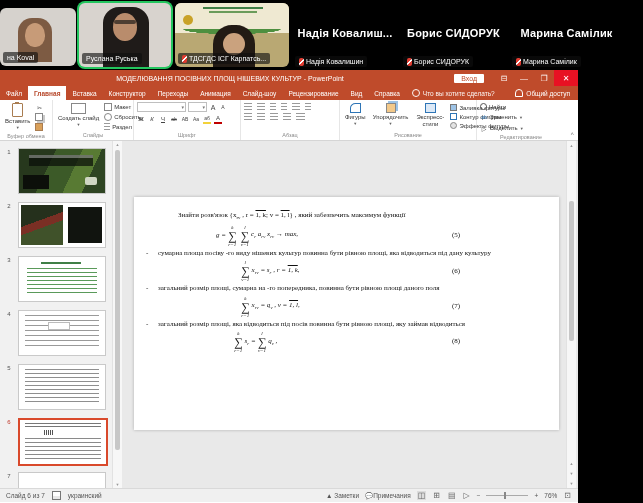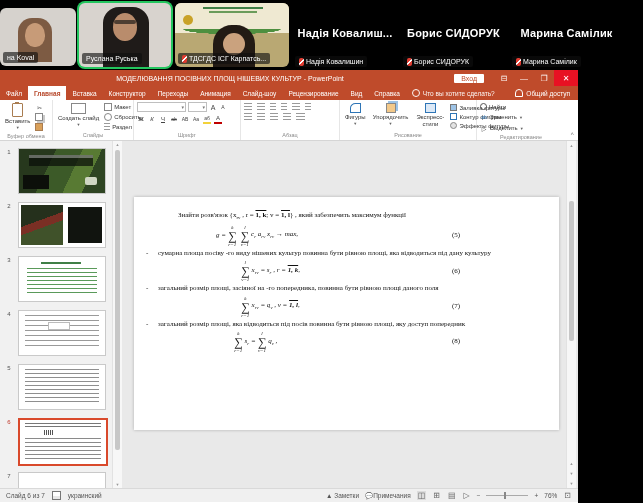--- a/index.html
+++ b/index.html
@@ -69,21 +69,21 @@
   .brow{display:flex;margin:1px 0;}
   .brow .dash{width:12px;flex:0 0 auto;text-align:left;}
   .brow .btxt{flex:1;padding-right:4px;}
   .frow{position:relative;display:flex;align-items:center;height:24px;margin:1px 0;}
   .fnum{position:absolute;left:306px;font-style:normal;}
   .math{font-style:italic;}
   .sum{display:inline-flex;flex-direction:column;align-items:center;line-height:1;margin:0 2px;}
   .sum .st,.sum .sb{font-size:5px;font-style:italic;}
   .sum .sg{font-size:12px;font-style:normal;}
   sub{font-size:68%;}
-  .ov{text-decoration:overline;font-weight:bold;}
+  .ov{text-decoration:overline;}
 
   .statusbar{height:14px;background:#f0f0f0;border-top:1px solid #d9d9d9;display:flex;align-items:center;
              font-size:6.5px;color:#555;padding:0 6px;gap:7px;box-sizing:border-box;}
   .sb-right{margin-left:auto;display:flex;align-items:center;gap:6px;}
   .viewbtn{font-size:8px;color:#666;padding:0 1px;}
   .viewbtn.on{background:#dcdcdc;}
   .zslider{width:42px;height:1px;background:#aaa;position:relative;}
   .zslider .zt{position:absolute;left:18px;top:-3px;width:2px;height:7px;background:#888;}
   .booki{width:7px;height:7px;border:1px solid #777;background:linear-gradient(#fff 60%,#e8e8e8 60%);}
 </style>
@@ -360,36 +360,36 @@
               <span class="st">l</span>
                 <span class="sg">∑</span>
                 <span class="sb">v=1</span>
             </span>
             <span class="math">x<sub>rv</sub> = s<sub>r</sub> , r = <span class="ov">1, k</span>,</span>
             <span class="fnum">(6)</span>
           </div>
 
           <div class="brow">
             <span class="dash">-</span>
-            <span class="btxt">загальний розмір площі, засіяної на -го попередника, повинна бути рівною площі даного поля</span>
+            <span class="btxt">загальний розмір площі, сумарна на -го попередника, повинна бути рівною площі даного поля</span>
           </div>
 
           <div class="frow">
             <span class="sum" style="margin-left:95px;">
               <span class="st">k</span>
                 <span class="sg">∑</span>
                 <span class="sb">r=1</span>
             </span>
             <span class="math">x<sub>rv</sub> = q<sub>v</sub> , v = <span class="ov">1, l</span>,</span>
             <span class="fnum">(7)</span>
           </div>
 
           <div class="brow">
             <span class="dash">-</span>
-            <span class="btxt">загальний розмір площі, яка відводиться під посів повинна бути рівною площі, яку доступ попередник</span>
+            <span class="btxt">загальний розмір площі, яка відводиться під посів повинна бути рівною площі, яку займав відводиться</span>
           </div>
 
           <div class="frow">
             <span class="sum" style="margin-left:88px;">
               <span class="st">k</span>
                 <span class="sg">∑</span>
                 <span class="sb">r=1</span>
             </span>
             <span class="math">s<sub>r</sub> =</span>
             <span class="sum">

